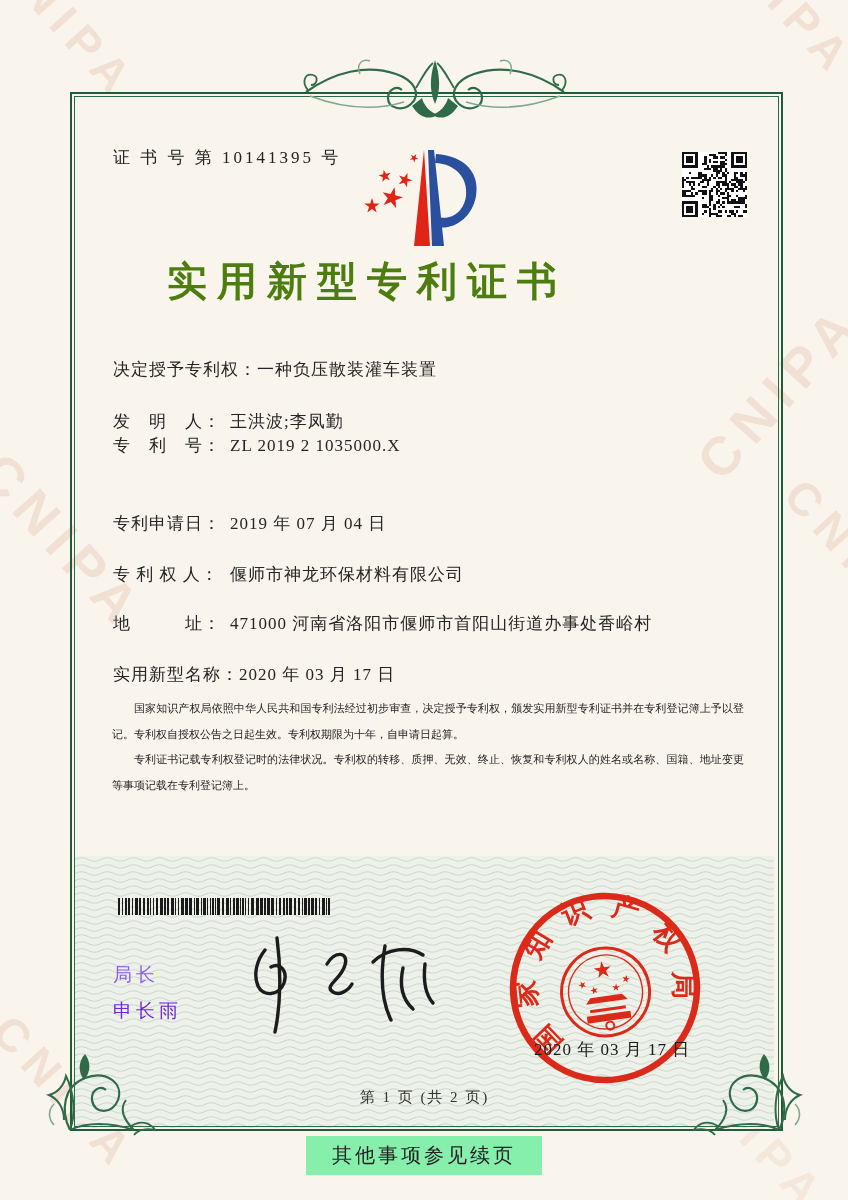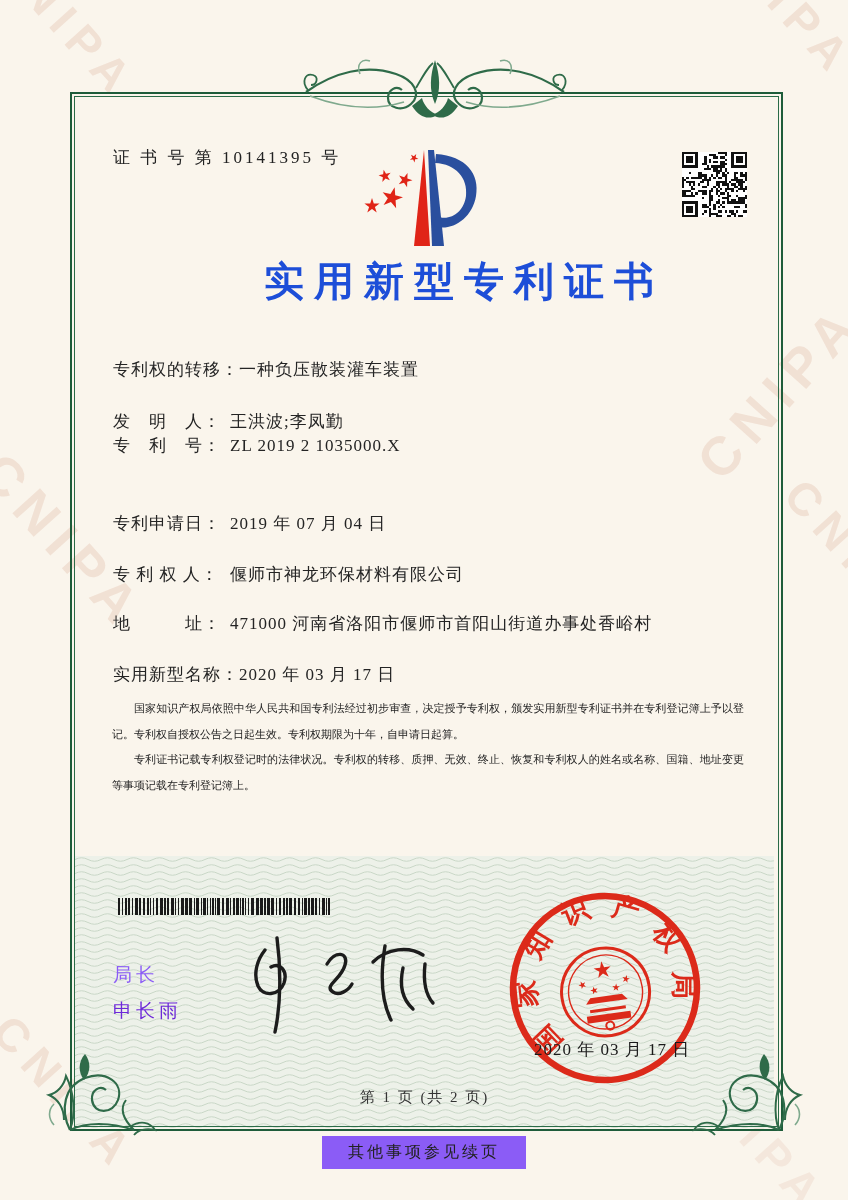--- a/index.html
+++ b/index.html
@@ -18,22 +18,22 @@
 
   
   .orn{position:absolute;pointer-events:none;}
 
   
   .band{position:absolute;left:75px;top:856px;width:699px;height:272px;overflow:hidden;}
 
   .cert-number{position:absolute;left:113px;top:146px;font-size:17px;letter-spacing:3px;color:#222;}
   .logo{position:absolute;left:358px;top:146px;width:124px;height:104px;}
   .qr{position:absolute;left:682px;top:152px;width:65px;height:65px;}
-  .title{position:absolute;left:70px;top:254px;width:594px;text-align:right;
-         font-size:40px;font-weight:700;letter-spacing:10px;color:#1d4ed8;}
+  .title{position:absolute;left:70px;top:254px;width:594px;text-align:center;
+         font-size:40px;font-weight:700;letter-spacing:10px;color:#4d7c0f;}
 
   .row{position:absolute;left:113px;width:640px;font-size:17px;color:#242424;white-space:nowrap;}
   .flabel{display:inline-block;min-width:117px;letter-spacing:1px;}
   .fvalue{letter-spacing:1px;}
   .grant-no{position:absolute;left:324px;top:0;}
 
   .paras{position:absolute;left:112px;top:696px;width:632px;font-size:11px;
          line-height:25.5px;color:#242424;text-align:justify;}
   .paras p{margin:0;text-indent:2em;}
 
@@ -43,21 +43,21 @@
   .sig-name{position:absolute;left:113px;top:998px;font-size:19px;letter-spacing:4px;color:#6d28d9;}
   .signature{position:absolute;left:235px;top:928px;width:210px;height:112px;}
 
   .seal{position:absolute;left:505px;top:888px;width:200px;height:200px;transform:rotate(-8deg);}
   .seal-date{position:absolute;left:522px;top:1038px;width:180px;text-align:center;
              font-size:17px;color:#1a1a1a;letter-spacing:1px;}
 
   .page-info{position:absolute;left:70px;top:1088px;width:709px;text-align:center;
              font-size:15px;color:#333;letter-spacing:2px;}
   .note{position:absolute;left:0;top:1136px;width:848px;text-align:center;}
-  .note span{display:inline-block;background:#8b5cf6;padding:6px 26px;font-size:16px;
+  .note span{display:inline-block;background:#86efac;padding:6px 26px;font-size:20px;
              letter-spacing:3px;color:#222;}
 </style>
 </head>
 <body>
 
 <div id="page">
 
   <div class="wm" style="left:-30px;top:-6px">CNIPA</div>
   <div class="wm" style="left:688px;top:-28px">CNIPA</div>
   <div class="wm ccw" style="left:672px;top:360px;font-size:54px">CNIPA</div>
@@ -435,21 +435,21 @@
           <rect x="23" y="28" width="1" height="1"></rect>
           <rect x="25" y="28" width="1" height="1"></rect>
           <rect x="26" y="28" width="1" height="1"></rect>
         </g>
     </svg>
   </div>
 
   <div class="title">实用新型专利证书</div>
 
   <div class="row" style="top:358px">
-    <span class="flabel">专利权的转移：</span><span class="fvalue">一种负压散装灌车装置</span>
+    <span class="flabel">决定授予专利权：</span><span class="fvalue">一种负压散装灌车装置</span>
   </div>
   <div class="row" style="top:410px">
     <span class="flabel">发　明　人：</span><span class="fvalue">王洪波;李凤勤</span>
   </div>
   <div class="row" style="top:434px">
     <span class="flabel">专　利　号：</span><span class="fvalue">ZL 2019 2 1035000.X</span>
   </div>
   <div class="row" style="top:512px">
     <span class="flabel">专利申请日：</span><span class="fvalue">2019 年 07 月 04 日</span>
   </div>

